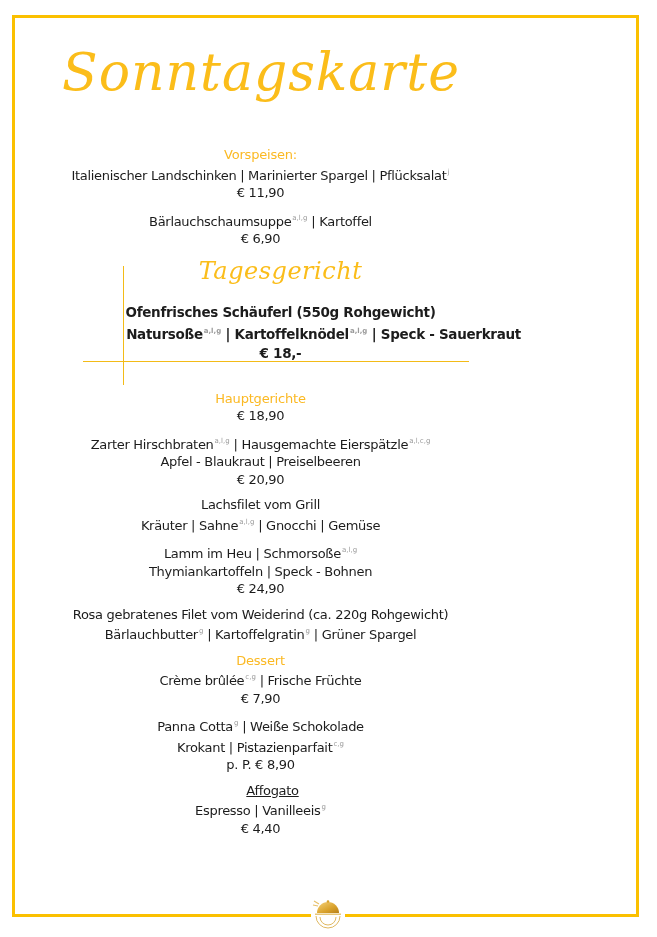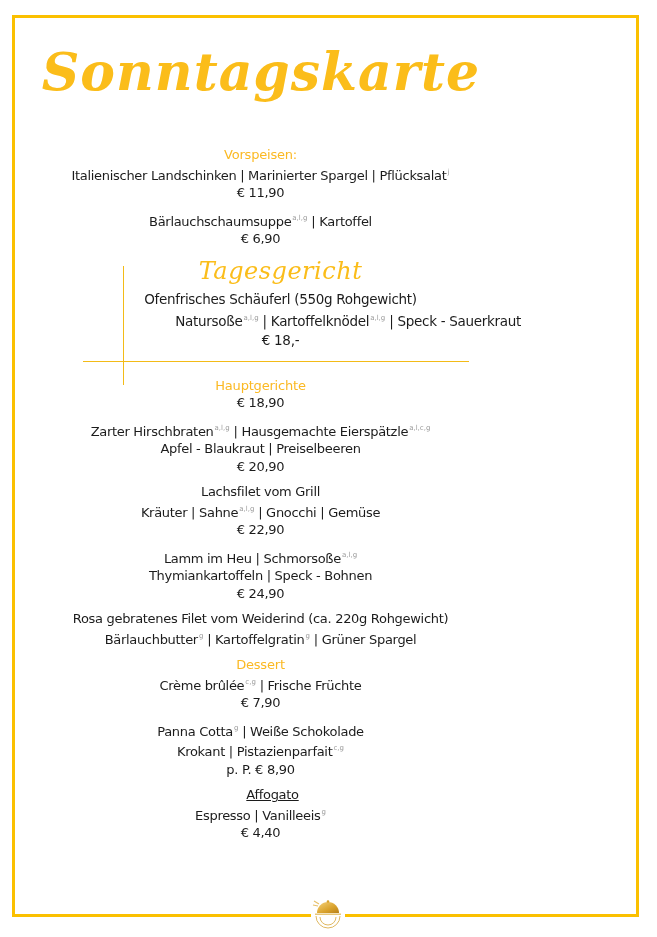--- a/index.html
+++ b/index.html
@@ -16,21 +16,21 @@
   .title {
     position: absolute;
     left: 0; width: 522px; top: 32px;
     text-align: center;
     font-family: "DejaVu Serif", serif;
     font-style: italic;
     font-size: 52px;
     letter-spacing: 1px;
     color: #fbbd1a;
     line-height: 80px;
-    font-weight: 700;
+    font-weight: 400;
   }
 
   .content {
     position: absolute;
     left: 0; width: 521px; top: 146px;
     text-align: center;
   }
 
   .line {
     font-size: 13px;
@@ -109,21 +109,21 @@
     </div>
 
     <div class="dish">
       <div class="line"><span>Bärlauchschaumsuppe</span><sup>a,l,g</sup><span> | Kartoffel</span></div>
       <div class="line">€ 6,90</div>
     </div>
   </div>
 
   <div style="margin-top:-2px;padding-left:40px;">
     <div class="script-heading">Tagesgericht</div>
-    <div class="dish" style="margin-top:2px;">
+    <div class="dish" style="margin-top:15px;font-weight:bold;">
       <div class="line" style="font-size:13.5px;line-height:19px;">Ofenfrisches Schäuferl (550g Rohgewicht)</div>
       <div class="line" style="font-size:13.5px;line-height:19px;text-align:right;"><span>Natursoße</span><sup>a,l,g</sup><span> | Kartoffelknödel</span><sup>a,l,g</sup><span> | Speck - Sauerkraut</span></div>
       <div class="line" style="font-size:13.5px;line-height:19px;">€ 18,-</div>
     </div>
   </div>
 
   <div style="margin-top:27px;">
     <div class="section-heading">Hauptgerichte</div>
 
     <div class="dish">
@@ -132,21 +132,20 @@
 
     <div class="dish">
       <div class="line"><span>Zarter Hirschbraten</span><sup>a,l,g</sup><span> | Hausgemachte Eierspätzle</span><sup>a,l,c,g</sup></div>
       <div class="line">Apfel - Blaukraut | Preiselbeeren</div>
       <div class="line">€ 20,90</div>
     </div>
 
     <div class="dish">
       <div class="line">Lachsfilet vom Grill</div>
       <div class="line"><span>Kräuter | Sahne</span><sup>a,l,g</sup><span> | Gnocchi | Gemüse</span></div>
-      <div class="line">€ 22,90</div>
     </div>
 
     <div class="dish">
       <div class="line"><span>Lamm im Heu | Schmorsoße</span><sup>a,l,g</sup></div>
       <div class="line">Thymiankartoffeln | Speck - Bohnen</div>
       <div class="line">€ 24,90</div>
     </div>
 
     <div class="dish">
       <div class="line">Rosa gebratenes Filet vom Weiderind (ca. 220g Rohgewicht)</div>

